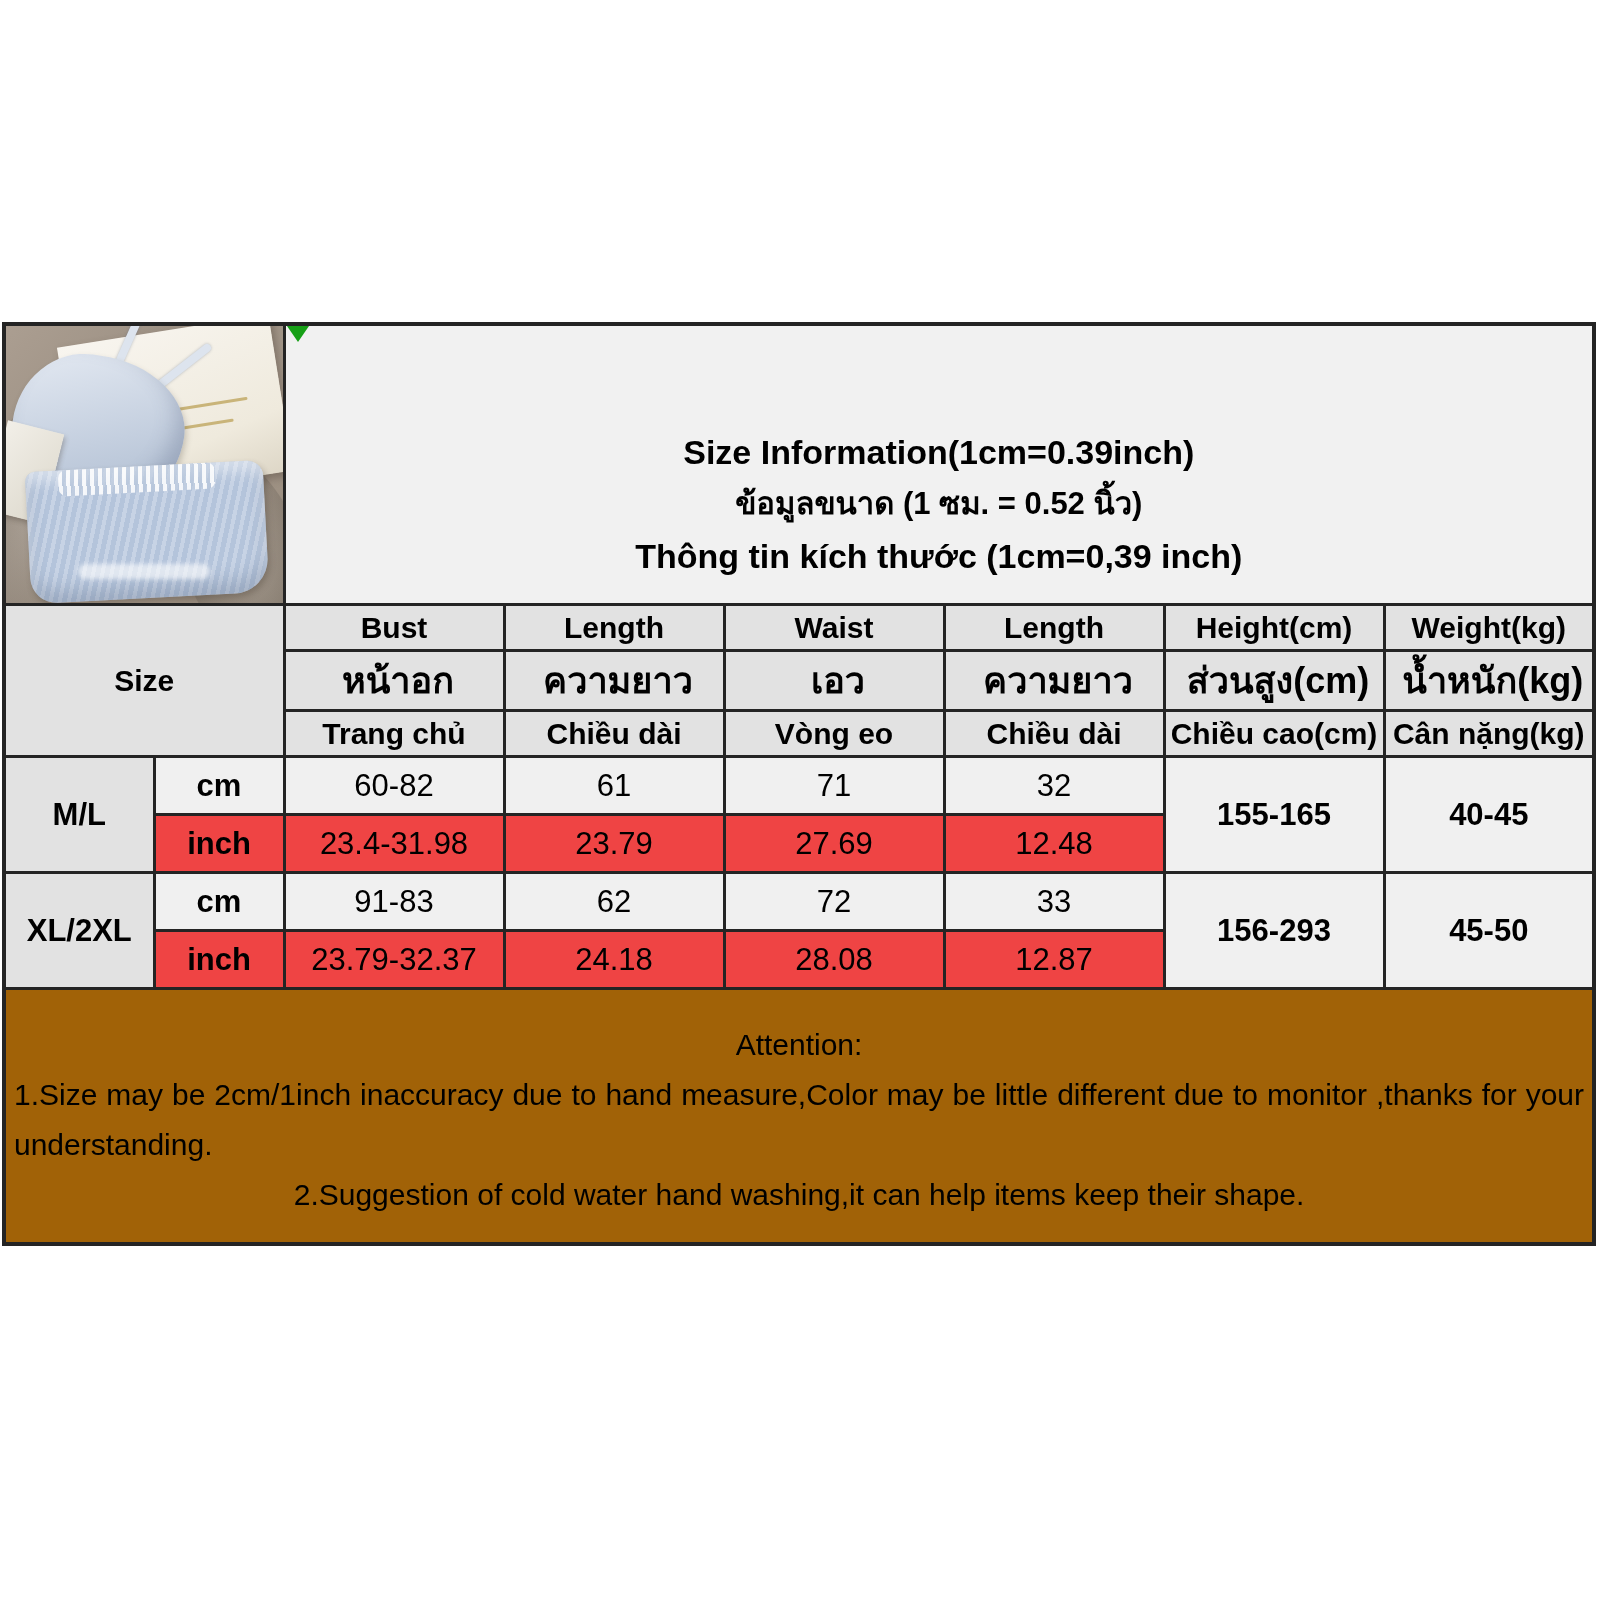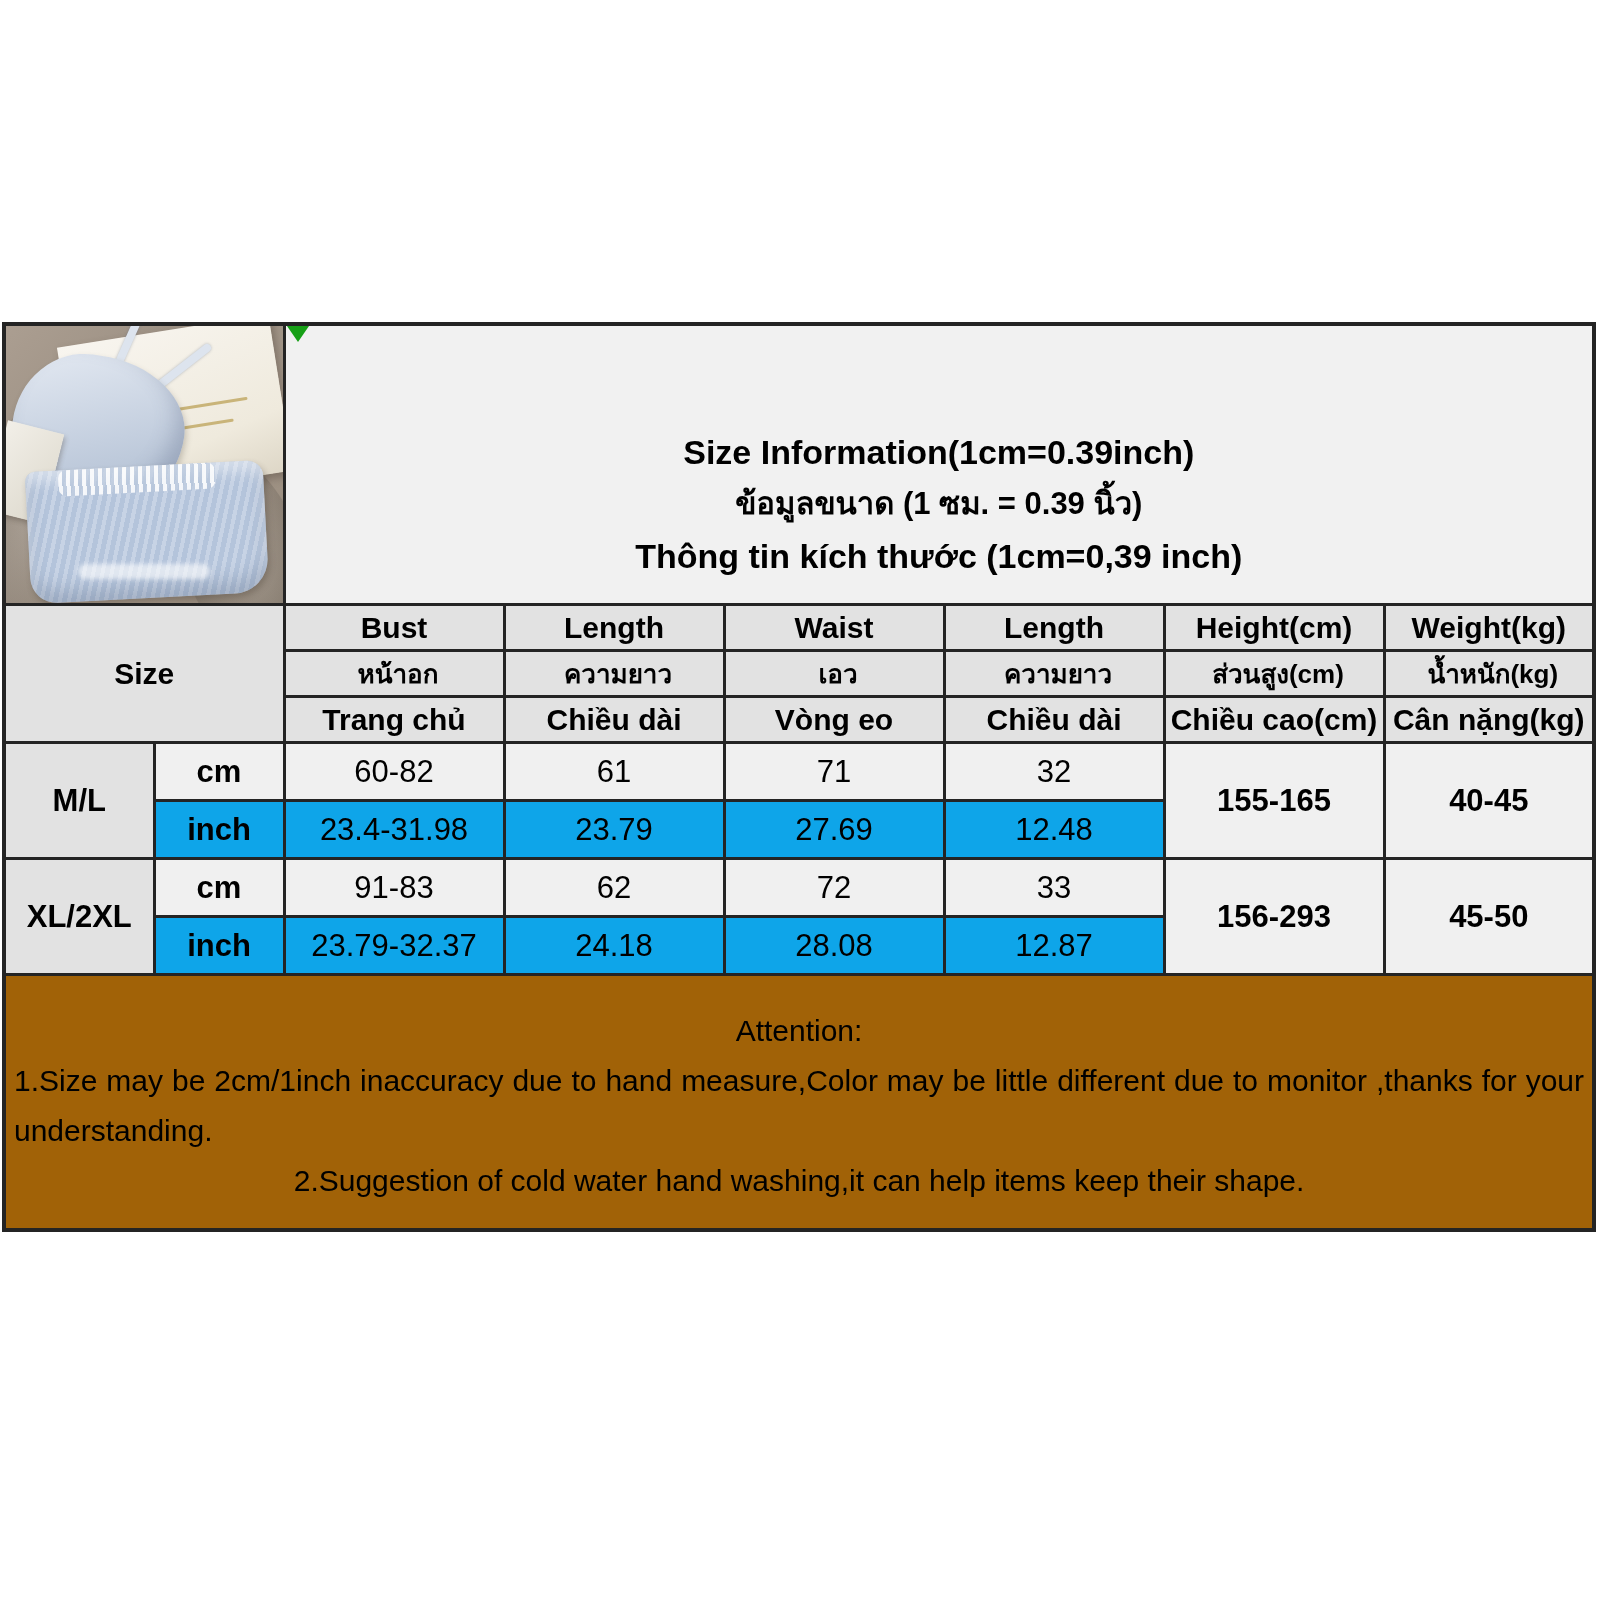--- a/index.html
+++ b/index.html
@@ -58,28 +58,28 @@
   .corner-marker { position:absolute; left:1px; top:0; width:0; height:0;
     border-left:11px solid transparent; border-right:11px solid transparent;
     border-top:16px solid #17a017; }
   .title-line1 { font-size:34px; font-weight:bold; line-height:52px; }
   .title-line2 { font-size:31px; font-weight:bold; line-height:52px; }
   .title-line3 { font-size:34px; font-weight:bold; line-height:52px; }
 
   
   tr.hdr td { height:46px; background:#e2e2e2; font-weight:bold; }
   tr.hdr-en td { font-size:30px; }
-  tr.hdr-th td { font-size:26px;padding-left:8px; }
+  tr.hdr-th td { font-size:36px;padding-left:8px; }
   tr.hdr-vi td { font-size:30px; }
   td.size-cell { background:#e2e2e2; font-size:50px; font-weight:bold; }
 
   
   tr.data td { height:58px; font-size:31px; }
   tr.band td { background:#f0f0f0; }
-  tr.rowwhite td { background:#0ea5e9; }
+  tr.rowwhite td { background:#ef4444; }
   td.lbl { background:#e2e2e2 !important; font-weight:bold; font-size:32px; }
   td.unit { font-weight:bold; font-size:30px; }
   td.spanval { background:#f0f0f0 !important; font-weight:bold; font-size:30px; }
 
   
   td.attention-cell { height:255px; vertical-align:top; text-align:left; background:#a16207;
     padding:8px 8px 0 8px; font-size:30px; line-height:50px; }
   .attn-note-justify { text-align:justify; }
 </style>
 </head>
@@ -114,21 +114,21 @@
           <div class="book-corner"></div>
           <div class="shorts">
             <div class="waistband"></div>
           </div>
           <div class="watermark-smudge"></div>
         </div>
       </td>
       <td class="title-cell" colspan="6">
         <div class="corner-marker"></div>
         <div class="title-line1">Size Information(1cm=0.39inch)</div>
-        <div class="title-line2">ข้อมูลขนาด (1 ซม. = 0.39 นิ้ว)</div>
+        <div class="title-line2">ข้อมูลขนาด (1 ซม. = 0.52 นิ้ว)</div>
         <div class="title-line3">Thông tin kích thước (1cm=0,39 inch)</div>
       </td>
     </tr>
 
     <tr class="hdr hdr-en">
       <td class="size-cell" colspan="2" rowspan="3">Size</td>
       <td>Bust</td>
       <td>Length</td>
       <td>Waist</td>
       <td>Length</td>

